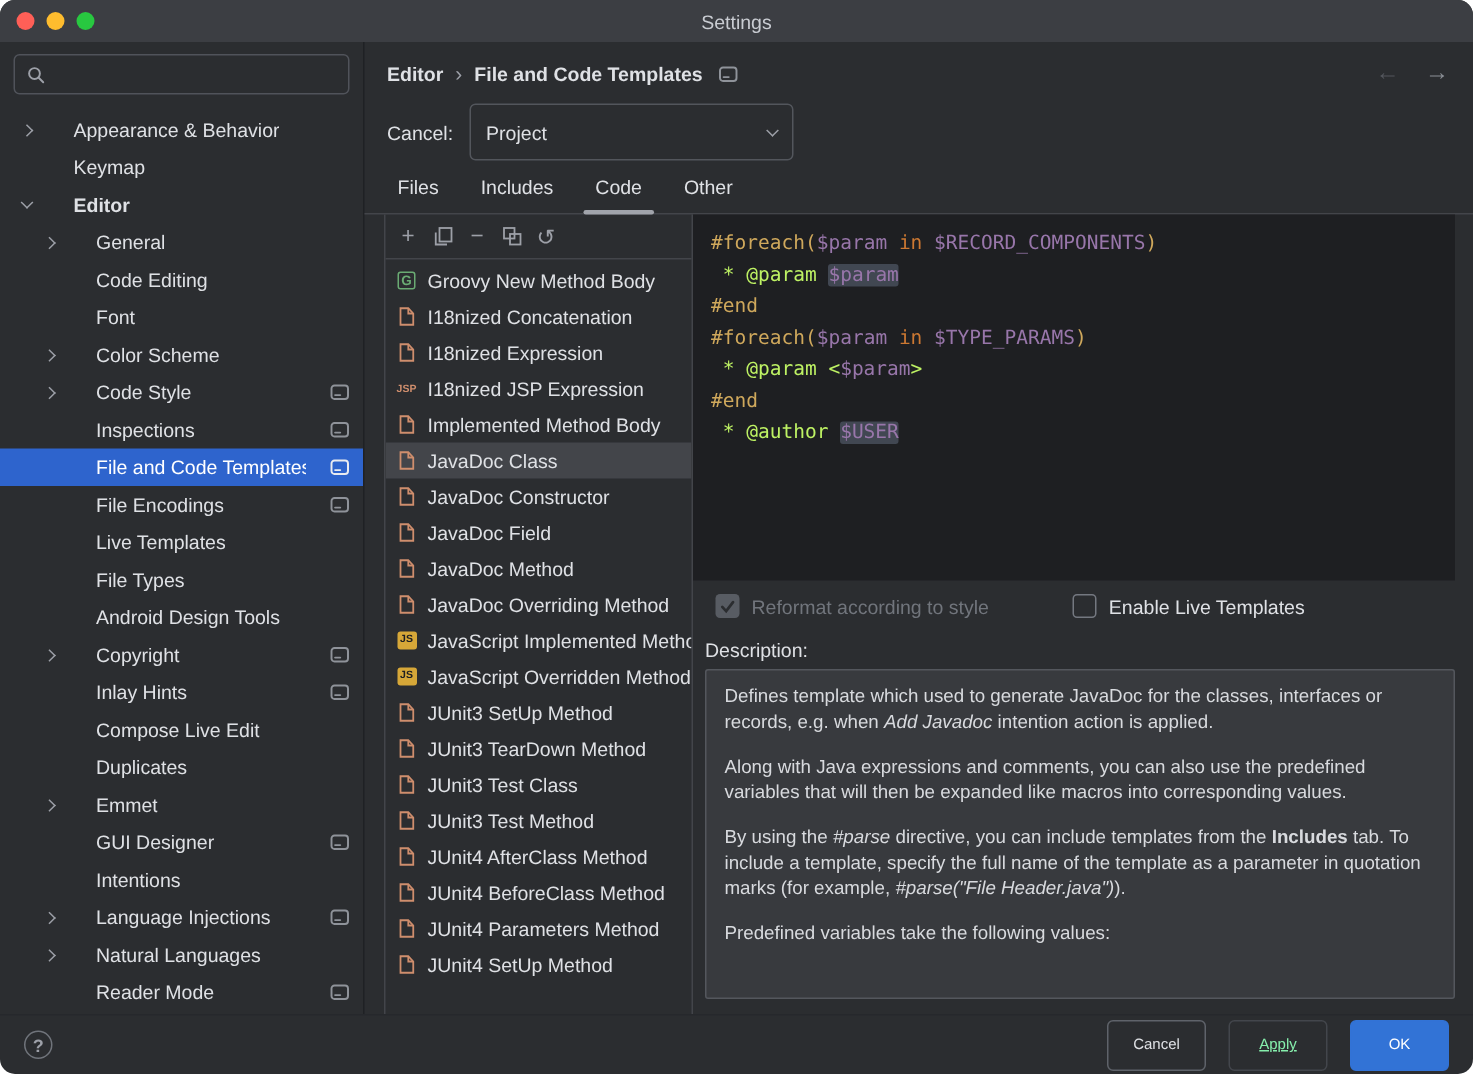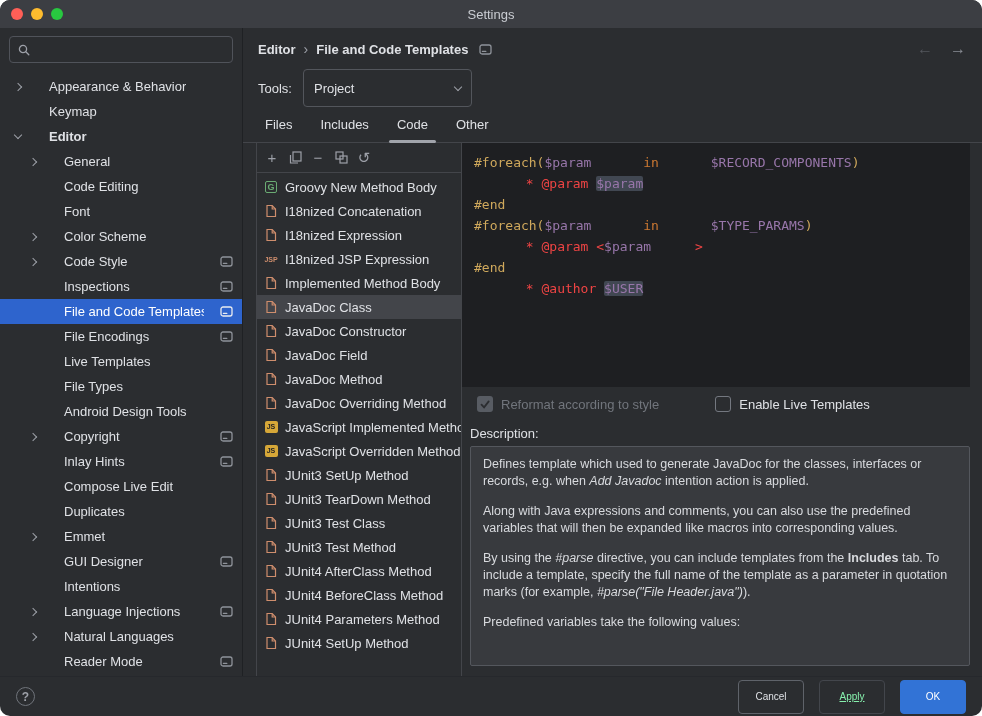--- a/index.html
+++ b/index.html
@@ -36,21 +36,21 @@
   
   .main{flex:1;display:flex;flex-direction:column;min-width:0;}
   .breadcrumb-row{height:42px;flex:none;display:flex;align-items:center;padding:0 16px 0 15px;gap:8px;}
   .crumb{font-weight:bold;}
   .crumb-sep{color:#9da0a8;font-weight:normal;font-size:14px;}
   .crumb-badge{color:#8f939a;display:flex;align-items:center;margin-left:3px;}
   .nav-arrows{margin-left:auto;display:flex;gap:17px;font-size:16px;align-items:center;}
   .nav-back{color:#54575d;}
   .nav-fwd{color:#8a8e95;}
   .scheme-row{height:36px;flex:none;display:flex;align-items:center;padding:0 15px;gap:11px;}
-  .select{width:169px;height:26px;border:1px solid #53565c;border-radius:4px;display:flex;align-items:center;justify-content:space-between;padding:18px 10px;background:#2b2d30;}
+  .select{width:216px;height:26px;border:1px solid #53565c;border-radius:4px;display:flex;align-items:center;justify-content:space-between;padding:18px 10px;background:#2b2d30;}
   .select .chev{margin:0 0 2px 0;}
   .tabs-row{height:37px;flex:none;display:flex;align-items:stretch;padding:0 8px;border-bottom:1px solid #43454a;}
   .tab{padding:0 14px;display:flex;align-items:center;position:relative;color:#dfe1e5;}
   .tab.active::after{content:"";position:absolute;left:6px;right:6px;bottom:-1px;height:3px;background:#a1a4ab;border-radius:2px;}
 
   .content-row{flex:1;display:flex;min-height:0;padding:0 12px 0 13px;}
   .list-panel{width:206px;flex:none;border-left:1px solid #43454a;border-right:1px solid #43454a;display:flex;flex-direction:column;min-height:0;}
   .list-toolbar{height:30px;flex:none;display:flex;align-items:center;gap:1px;padding:0 4px;border-bottom:1px solid #43454a;color:#9da0a8;}
   .tb-icon{width:22px;height:22px;display:flex;align-items:center;justify-content:center;font-size:15px;border-radius:3px;}
   .tpl-list{flex:1;overflow:hidden;padding-top:2px;}
@@ -59,21 +59,21 @@
   .tpl-icon{width:16px;flex:none;display:flex;align-items:center;justify-content:center;}
   .gicon{width:12px;height:12px;border:1px solid #6aab73;border-radius:2px;color:#6aab73;font-size:9px;font-weight:bold;line-height:11px;text-align:center;display:block;}
   .jsicon{width:13px;height:12px;background:#d6a738;border-radius:2px;color:#1e1f22;font-size:7px;font-weight:bold;line-height:12px;text-align:center;display:block;}
   .jspicon{color:#cf8e6d;font-size:7px;font-weight:bold;display:block;}
 
   .right-col{flex:1;display:flex;flex-direction:column;min-width:0;}
   .editor{height:244px;flex:none;background:#1e1f22;padding:9px 12px;font-family:"DejaVu Sans Mono",monospace;font-size:13px;line-height:21px;color:#bcbec4;overflow:hidden;white-space:pre;}
   .tk-d{color:#cfa85c;}
   .tk-k{color:#cc7832;}
   .tk-v{color:#9876aa;}
-  .tk-p{color:#ef4444;margin-left:44px;}
+  .tk-p{color:#bef264;}
   .tk-hl{background:#414752;border-radius:2px;}
 
   .options-row{height:34px;flex:none;display:flex;align-items:center;padding:0 0 0 15px;gap:56px;}
   .option{display:flex;align-items:center;gap:8px;}
   .cb{width:16px;height:16px;border-radius:3px;flex:none;display:flex;align-items:center;justify-content:center;}
   .cb.checked-disabled{background:#585c63;}
   .cb.unchecked{border:1.5px solid #747880;background:transparent;}
   .option-label.disabled{color:#71757c;}
 
   .desc-label-row{height:24px;flex:none;display:flex;align-items:center;padding-left:8px;}
@@ -300,21 +300,21 @@
               <path d="M3.4 7.4h3.4" stroke="currentColor" stroke-width="1.3" stroke-linecap="round"></path>
             </svg>
         </span>
         <span class="nav-arrows">
           <span class="nav-back">←</span>
           <span class="nav-fwd">→</span>
         </span>
       </div>
 
       <div class="scheme-row">
-        <span>Tools:</span>
+        <span>Cancel:</span>
         <div class="select">
           <span>Project</span>
           <span class="chev down"></span>
         </div>
       </div>
 
       <div class="tabs-row">
           <div class="tab">Files</div>
           <div class="tab">Includes</div>
           <div class="tab active">Code</div>

